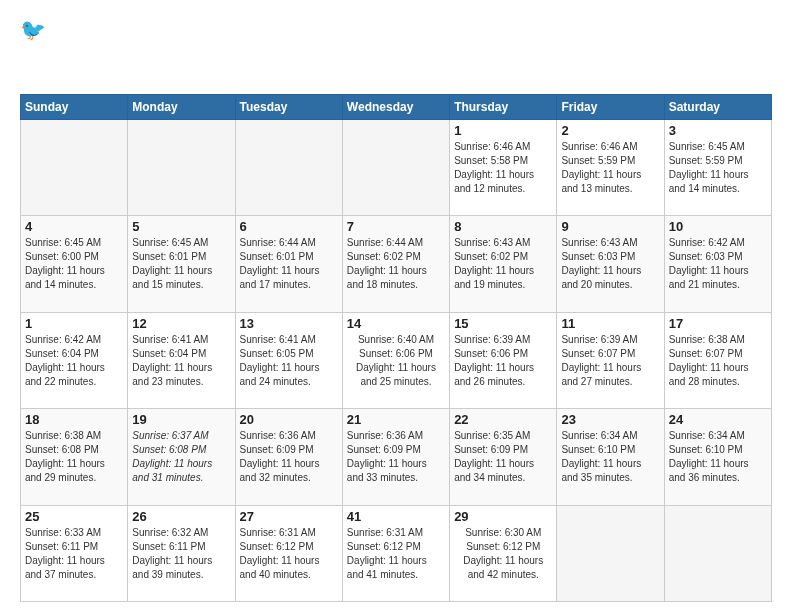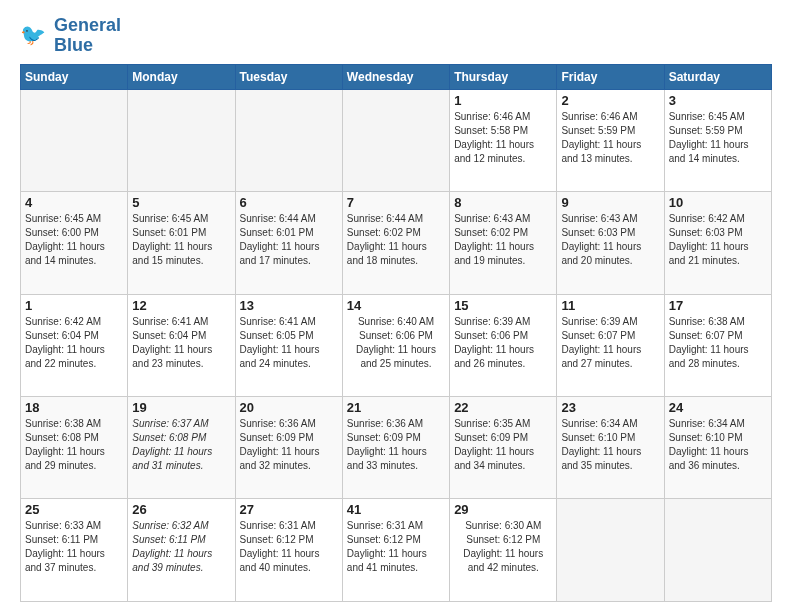--- a/index.html
+++ b/index.html
@@ -54,20 +54,21 @@
       font-size: 15px;
       color: #555;
     }
     .calendar {
       flex: 1;
       border: 1px solid #ccc;
       border-collapse: collapse;
       width: 100%;
       table-layout: fixed;
       font-size: 11px;
+      margin-top: 40px;
     }
     .calendar thead tr th {
       background: #2e6da4;
       color: #fff;
       padding: 5px 4px;
       text-align: left;
       font-size: 12px;
       font-weight: bold;
       border: 1px solid #2560a0;
     }
@@ -99,24 +100,20 @@
   </style>
 </head>
 <body>
 
 <div class="page">
   <div class="header">
     <div class="logo">
       <svg class="logo-bird" viewBox="0 0 40 40">
         <text y="28" font-size="28">🐦</text>
       </svg>
-      <div class="logo-text">
-          <div><span style="color:#2e6da4;font-weight:bold;">General</span></div>
-          <div><span style="color:#2e6da4;font-weight:bold;">Blue</span></div>
-        </div>
     </div>
     <div class="title-block">
       <div class="main-title"></div>
       <div class="subtitle"></div>
     </div>
   </div>
 
   <table class="calendar">
     <thead>
       <tr>
@@ -288,21 +285,21 @@
         </tr>
         <tr>
           <td>
             <span class="day-number">25</span>
             <div class="day-info" style="white-space: pre-line;">Sunrise: 6:33 AM
 Sunset: 6:11 PM
 Daylight: 11 hours and 37 minutes.</div>
           </td>
           <td>
             <span class="day-number">26</span>
-            <div class="day-info" style="white-space: pre-line; font-style: italic;">Sunrise: 6:32 AM
+            <div class="day-info" style="white-space: pre-line;">Sunrise: 6:32 AM
 Sunset: 6:11 PM
 Daylight: 11 hours and 39 minutes.</div>
           </td>
           <td>
             <span class="day-number">27</span>
             <div class="day-info" style="white-space: pre-line;">Sunrise: 6:31 AM
 Sunset: 6:12 PM
 Daylight: 11 hours and 40 minutes.</div>
           </td>
           <td>

